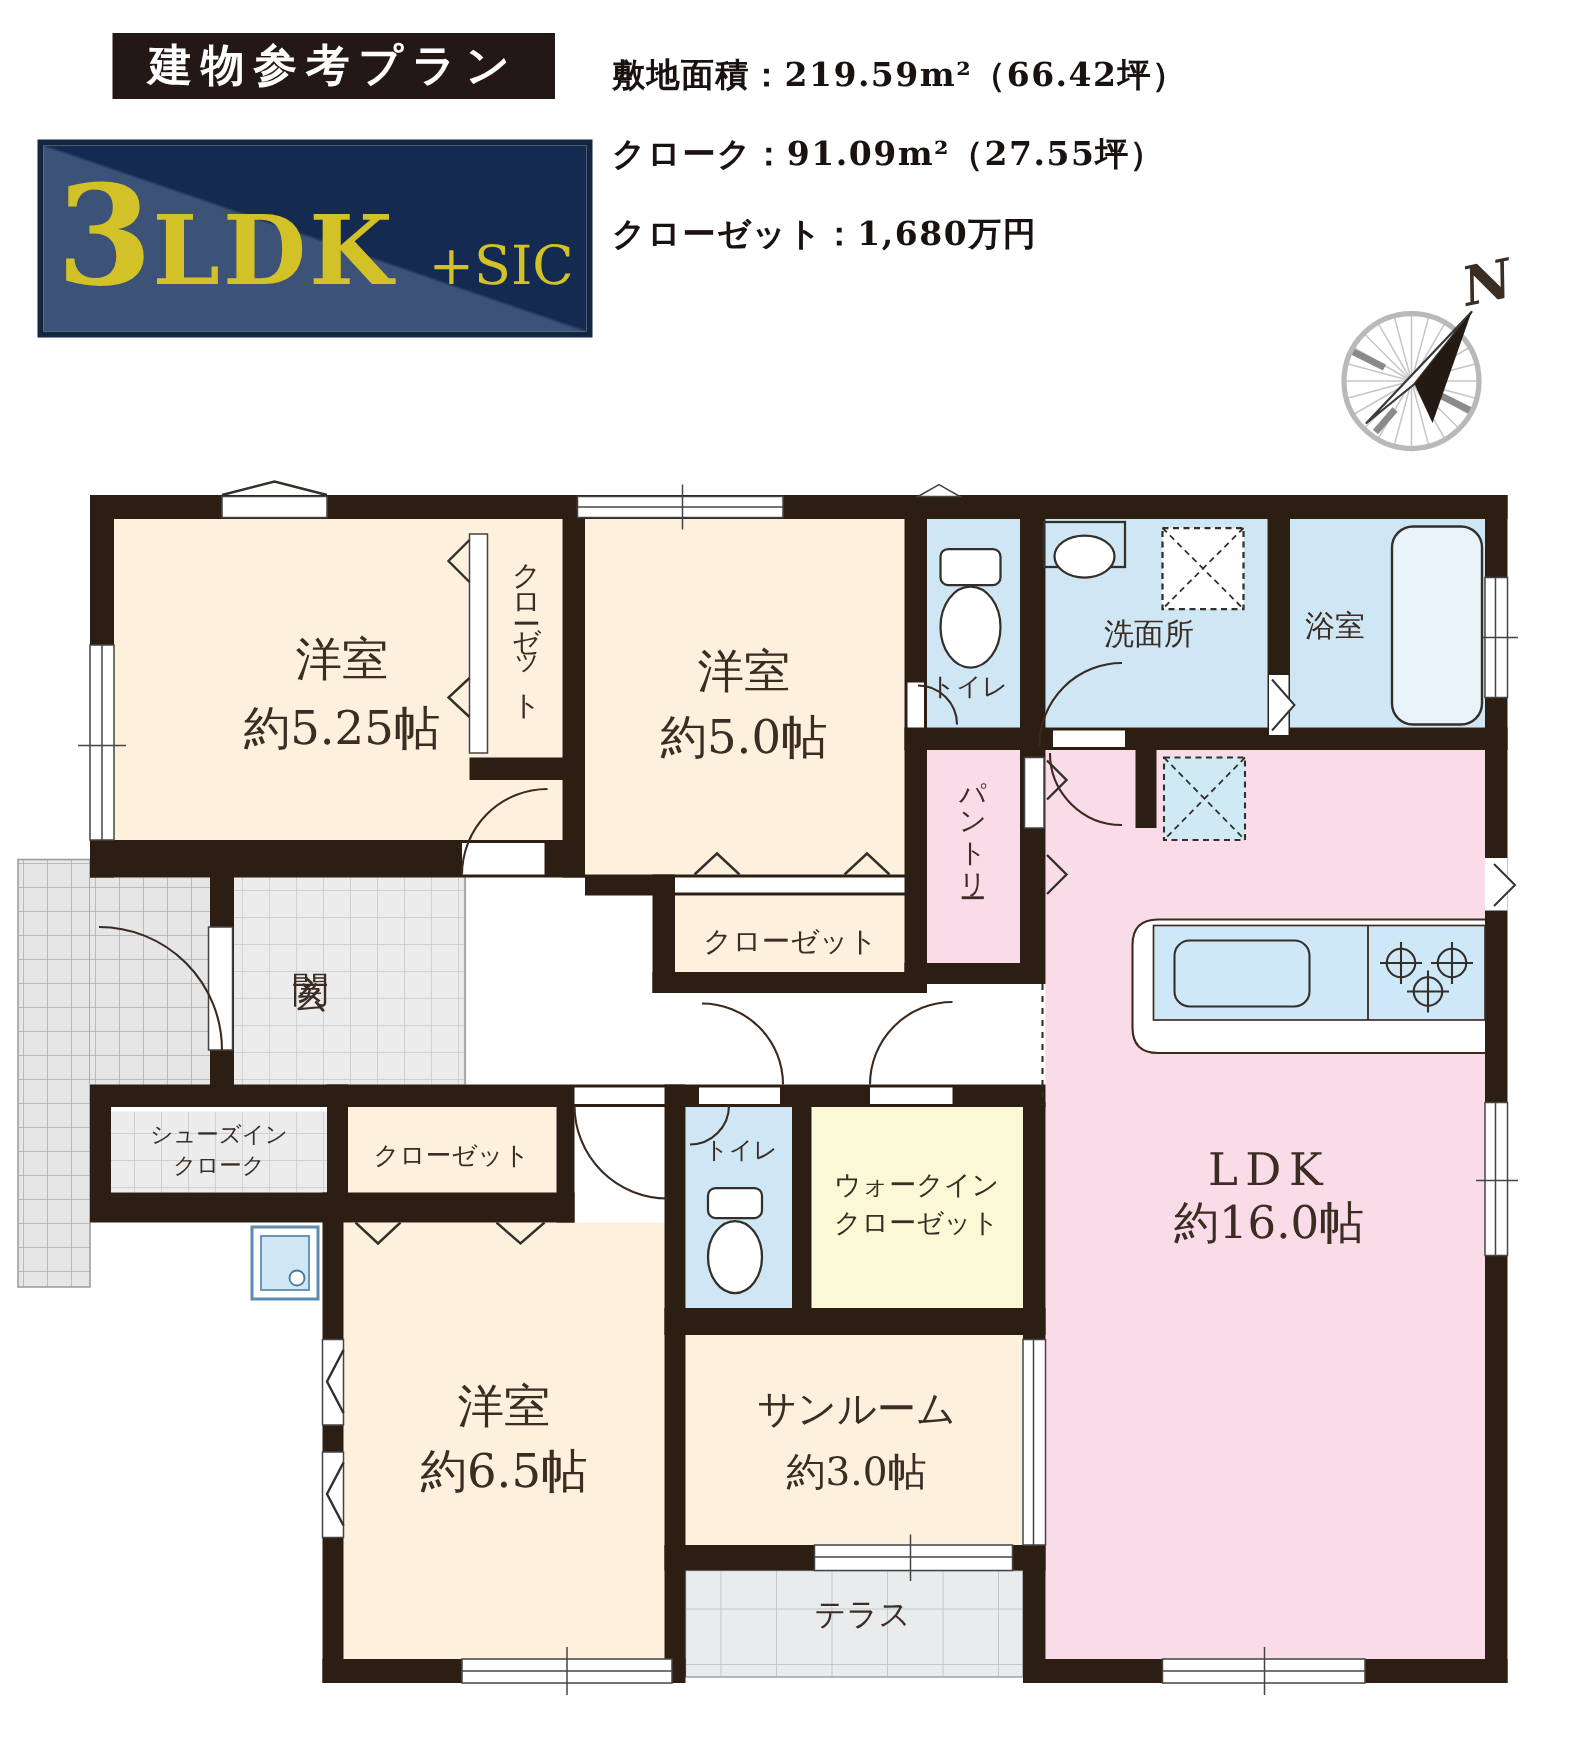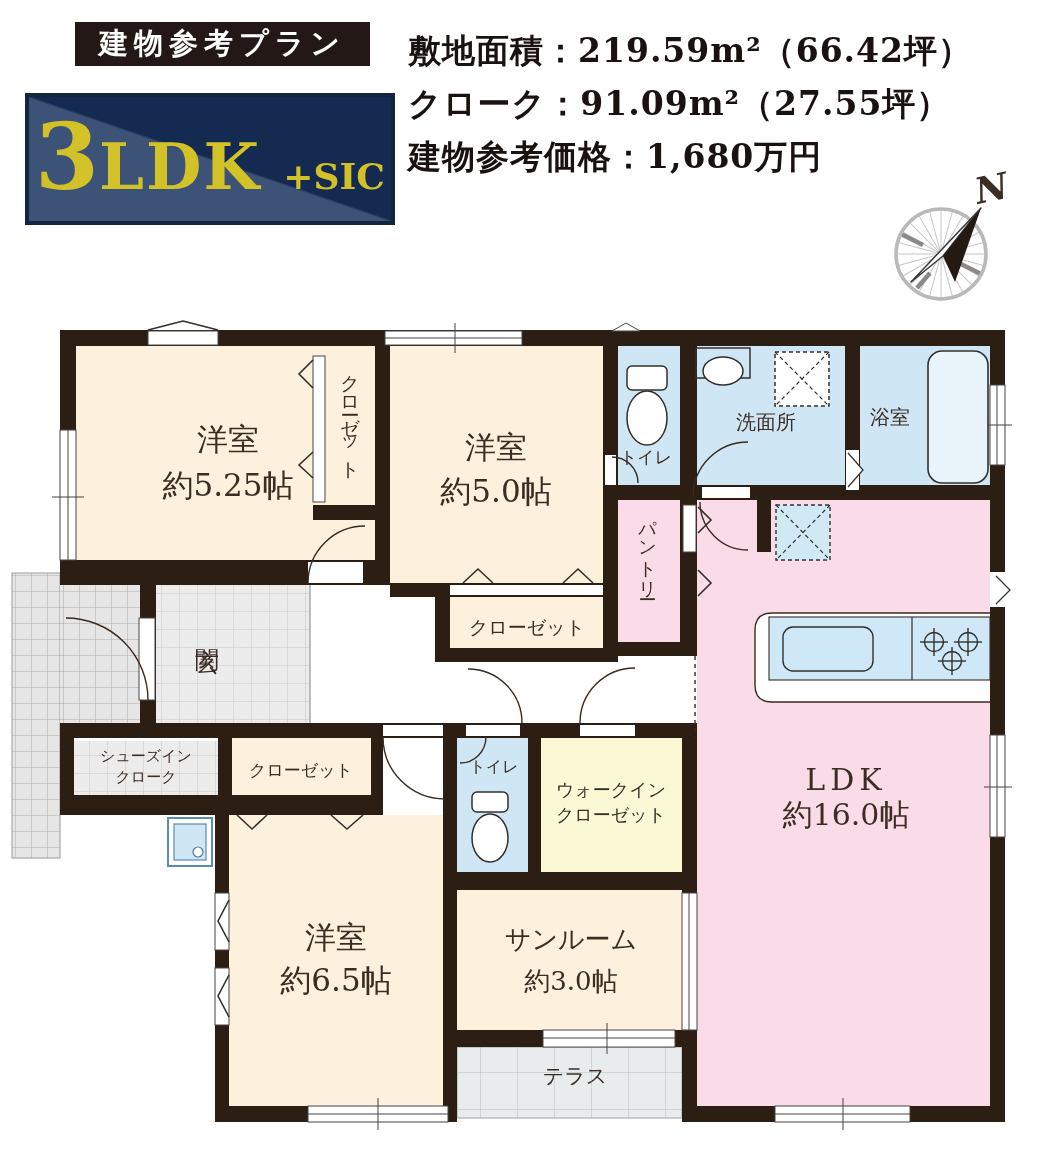--- a/index.html
+++ b/index.html
@@ -7,23 +7,23 @@
           font-family:"DejaVu Serif","Liberation Serif",serif;}
   .banner{position:absolute;left:75px;top:22px;width:295px;height:44px;background:#231815;
           color:#fff;font-size:29px;font-weight:bold;letter-spacing:6px;
           display:flex;align-items:center;justify-content:center;}
   .plan-box{position:absolute;left:25px;top:93px;width:370px;height:132px;box-sizing:border-box;
           border:4px solid #13253f;
           background:linear-gradient(to top right,#3d5277 0%,#3d5277 49.5%,#152a50 50.5%);
           display:flex;align-items:baseline;justify-content:center;color:#d3c128;}
   .plan-box .n3{font-size:92px;font-weight:bold;line-height:120px;}
   .plan-box .ldk{font-size:64px;font-weight:bold;letter-spacing:2px;}
-  .plan-box .sic{font-size:36px;font-weight:bold;margin-left:22px;}
+  .plan-box .sic{font-size:36px;font-weight:normal;margin-left:22px;}
   .specs{position:absolute;left:408px;top:24px;width:620px;color:#191210;
-         font-size:33px;font-weight:bold;line-height:53px;letter-spacing:1px;}
+         font-size:22px;font-weight:bold;line-height:53px;letter-spacing:1px;}
   svg text{font-family:"DejaVu Serif","Liberation Serif",serif;fill:#3b2d23;}
   .vtext{writing-mode:vertical-rl;text-orientation:upright;}
   .wall{fill:#2d1e14;}
   .win{fill:#ffffff;stroke:#444;stroke-width:1;}
   .gap{fill:#ffffff;}
   .leaf{fill:#ffffff;stroke:#444;stroke-width:1;}
   .arc{fill:none;stroke:#3a2a20;stroke-width:1.4;}
   .fix{fill:#ffffff;stroke:#33302c;stroke-width:1.5;}
   .chev{fill:none;stroke:#33302c;stroke-width:1.6;}
   .thin{stroke:#444;stroke-width:1;}
@@ -39,21 +39,21 @@
 
   <div class="plan-box">
     <span class="n3">3</span>
     <span class="ldk">LDK</span>
     <span class="sic">+SIC</span>
   </div>
 
   <div class="specs">
     <div>敷地面積：219.59m²（66.42坪）</div>
     <div>クローク：91.09m²（27.55坪）</div>
-    <div>建物参考価格：1,680万円</div>
+    <div>クローゼット：1,680万円</div>
   </div>
 
   <svg width="1055" height="1166" viewBox="0 0 1055 1166" style="position:absolute;left:0;top:0">
     <defs>
       <pattern id="gridGenkan" width="18" height="18" patternUnits="userSpaceOnUse">
         <rect width="18" height="18" fill="#ececec"></rect>
         <path d="M18 0 V18 M0 18 H18" stroke="#c9c9c9" stroke-width="1" fill="none"></path>
       </pattern>
       <pattern id="gridPorch" width="16" height="16" patternUnits="userSpaceOnUse">
         <rect width="16" height="16" fill="#e6e6e6"></rect>

